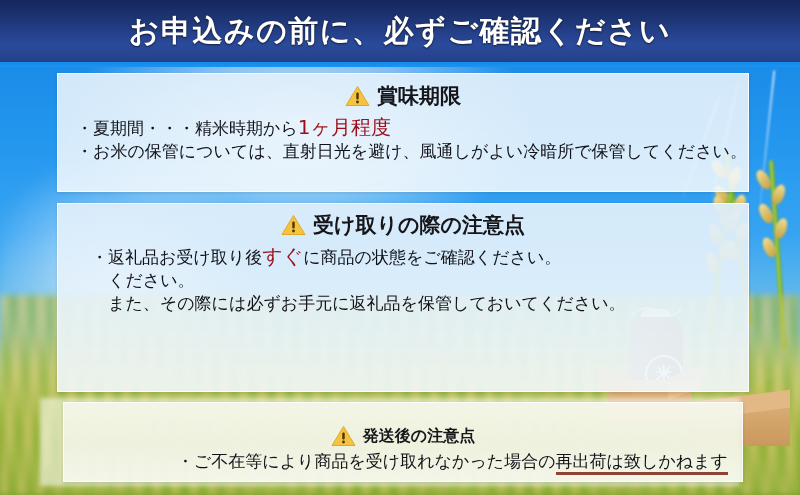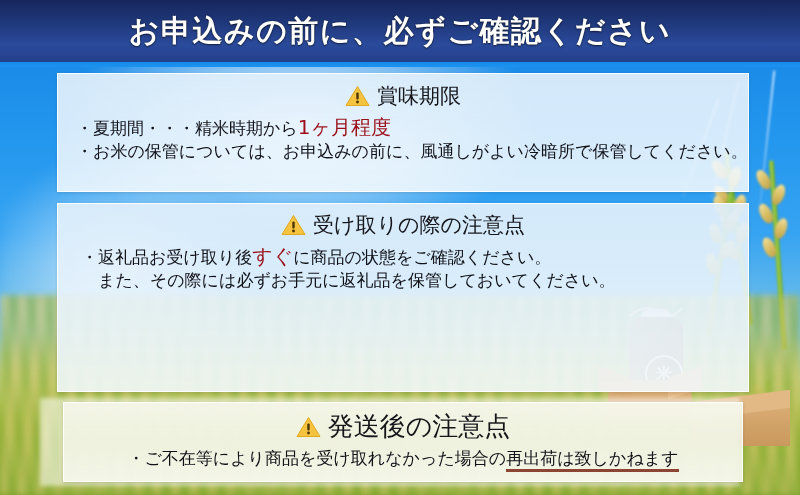--- a/index.html
+++ b/index.html
@@ -86,39 +86,39 @@
     background:linear-gradient(180deg,rgba(245,246,234,.93) 0%,rgba(240,243,226,.90) 50%,rgba(246,247,237,.92) 100%);
     box-shadow:0 1px 3px rgba(0,0,0,.14);
     border-color:rgba(255,255,255,.85);
   }
   #panel-1{left:57px;top:73px;width:692px;height:119px;}
   #panel-2{left:57px;top:203px;width:692px;height:189px;}
   #panel-3{left:63px;top:402px;width:680px;height:80px;}
 
   .panel-head{
     display:flex;align-items:center;justify-content:center;
-    gap:7px;color:#15151a;font-weight:normal;
+    gap:7px;color:#15151a;font-weight:bold;
   }
   #panel-1 .panel-head{font-size:21px;margin-top:8px;}
   #panel-2 .panel-head{font-size:21px;margin-top:7px;}
-  #panel-3 .panel-head{font-size:26px;margin-top:6px;}
+  #panel-3 .panel-head{font-size:16px;margin-top:22px;}
 
   
   .warn-icon{
     position:relative;display:inline-block;width:25px;height:22px;flex:0 0 auto;
   }
   .warn-icon svg{display:block;width:25px;height:22px;}
 
   .lines{
     margin-top:5px;padding:0 14px;
     color:#111118;font-weight:normal;line-height:1.32;
   }
   #panel-1 .lines{font-size:17px;padding-left:18px;margin-top:4px;}
-  #panel-2 .lines{font-size:17px;padding-left:23px;margin-top:4px;}
-  #panel-3 .lines{font-size:17px;text-align:center;margin-top:3px;}
+  #panel-2 .lines{font-size:17px;padding-left:33px;margin-top:4px;}
+  #panel-3 .lines{font-size:17px;text-align:right;margin-top:3px;}
   .ln{white-space:nowrap;}
   .red{color:#9b0d18;}
   .big{font-size:20px;}
   .ul-red{
     border-bottom:3px solid #8d4433;padding-bottom:1px;
   }
 
   
   .illus{position:absolute;}
   #rice-bag{left:623px;top:303px;width:66px;height:92px;}
@@ -258,37 +258,38 @@
         <svg viewBox="0 0 25 22">
             <path d="M12.5 1.5 L24 20.5 L1 20.5 Z" fill="#f6c340" stroke="#e0a91f" stroke-width="1"></path>
             <rect x="11.3" y="7.5" width="2.4" height="7" rx="1.1" fill="#4a3508"></rect>
             <circle cx="12.5" cy="17" r="1.4" fill="#4a3508"></circle>
           </svg>
       </span>
       <span>賞味期限</span>
     </div>
     <div class="lines">
         <div class="ln"><span>・夏期間・・・精米時期から</span><span class="red big">1ヶ月程度</span></div>
-        <div class="ln"><span>・お米の保管については、お申込みの前に、風通しがよい冷暗所で保管してください。</span></div>
+        <div class="ln"><span>・お米の保管については、直射日光を避け、風通しがよい冷暗所で保管してください。</span></div>
       </div>
   </div>
 
   <div class="panel panel-blue" id="panel-2">
     <div class="panel-head">
       <span class="warn-icon">
         <svg viewBox="0 0 25 22">
             <path d="M12.5 1.5 L24 20.5 L1 20.5 Z" fill="#f6c340" stroke="#e0a91f" stroke-width="1"></path>
             <rect x="11.3" y="7.5" width="2.4" height="7" rx="1.1" fill="#4a3508"></rect>
             <circle cx="12.5" cy="17" r="1.4" fill="#4a3508"></circle>
           </svg>
       </span>
       <span>受け取りの際の注意点</span>
     </div>
     <div class="lines">
         <div class="ln"><span>・返礼品お受け取り後</span><span class="red big">すぐ</span><span>に商品の状態をご確認ください。</span></div>
+        <div class="ln"><span>　ください。</span></div>
         <div class="ln"><span>　また、その際には必ずお手元に返礼品を保管しておいてください。</span></div>
       </div>
   </div>
 
   <div class="panel panel-cream" id="panel-3">
     <div class="panel-head">
       <span class="warn-icon">
         <svg viewBox="0 0 25 22">
             <path d="M12.5 1.5 L24 20.5 L1 20.5 Z" fill="#f6c340" stroke="#e0a91f" stroke-width="1"></path>
             <rect x="11.3" y="7.5" width="2.4" height="7" rx="1.1" fill="#4a3508"></rect>

